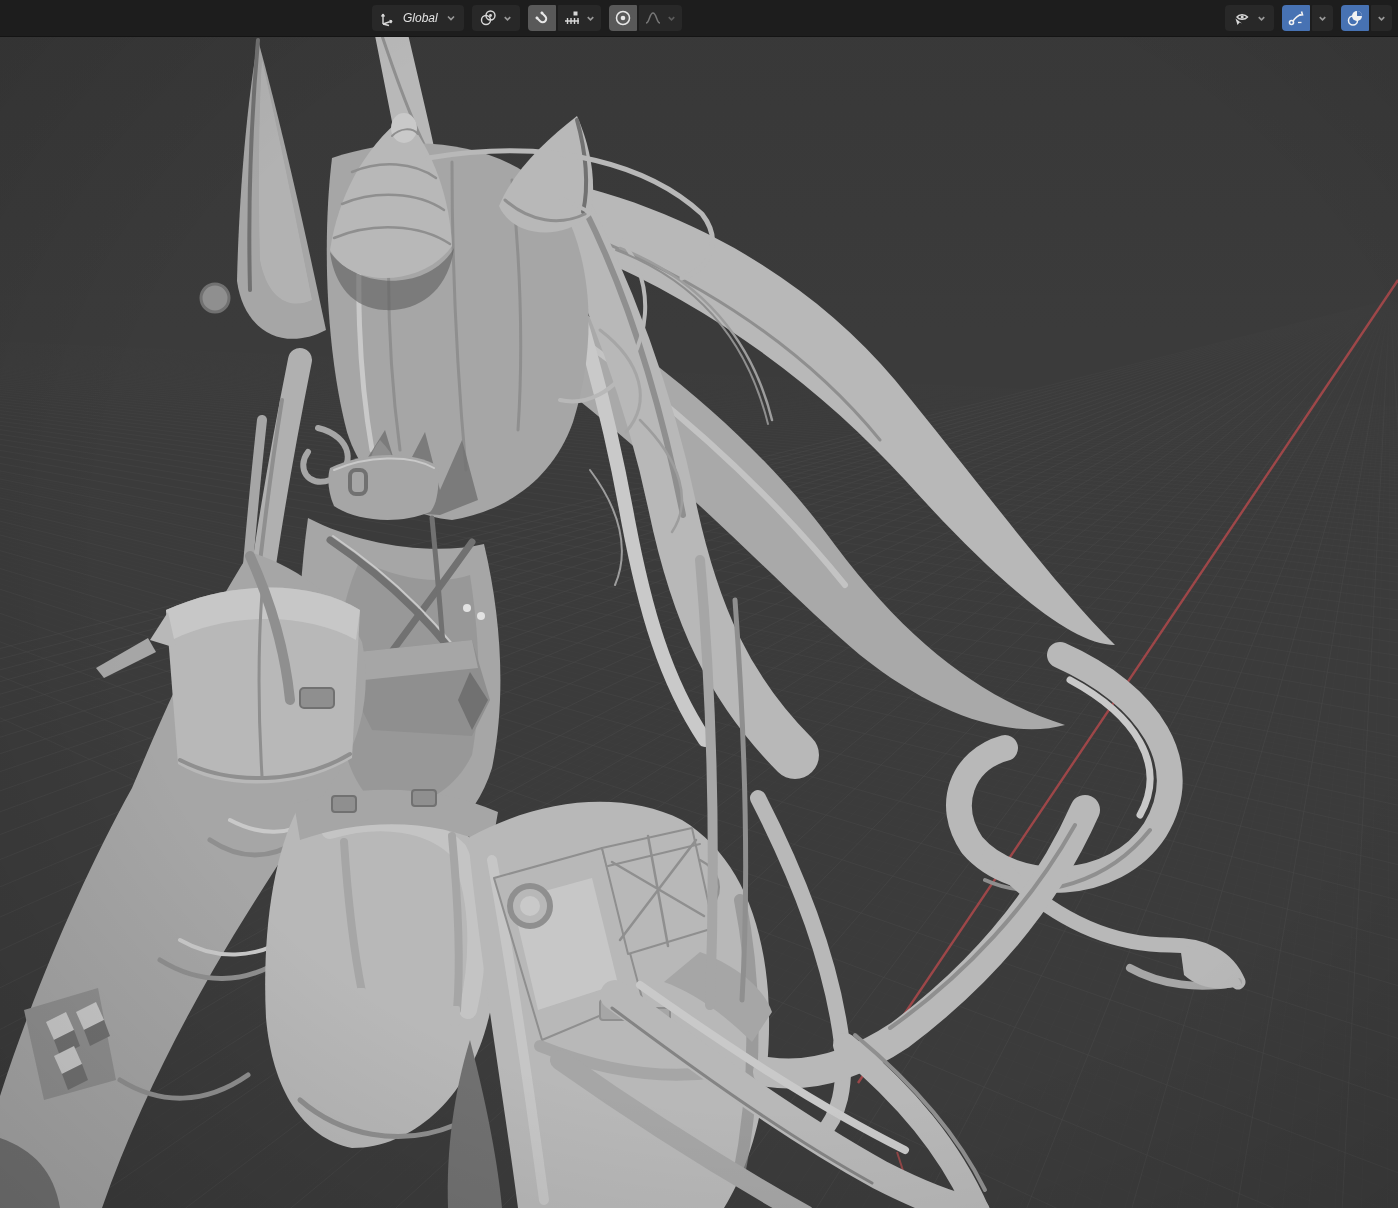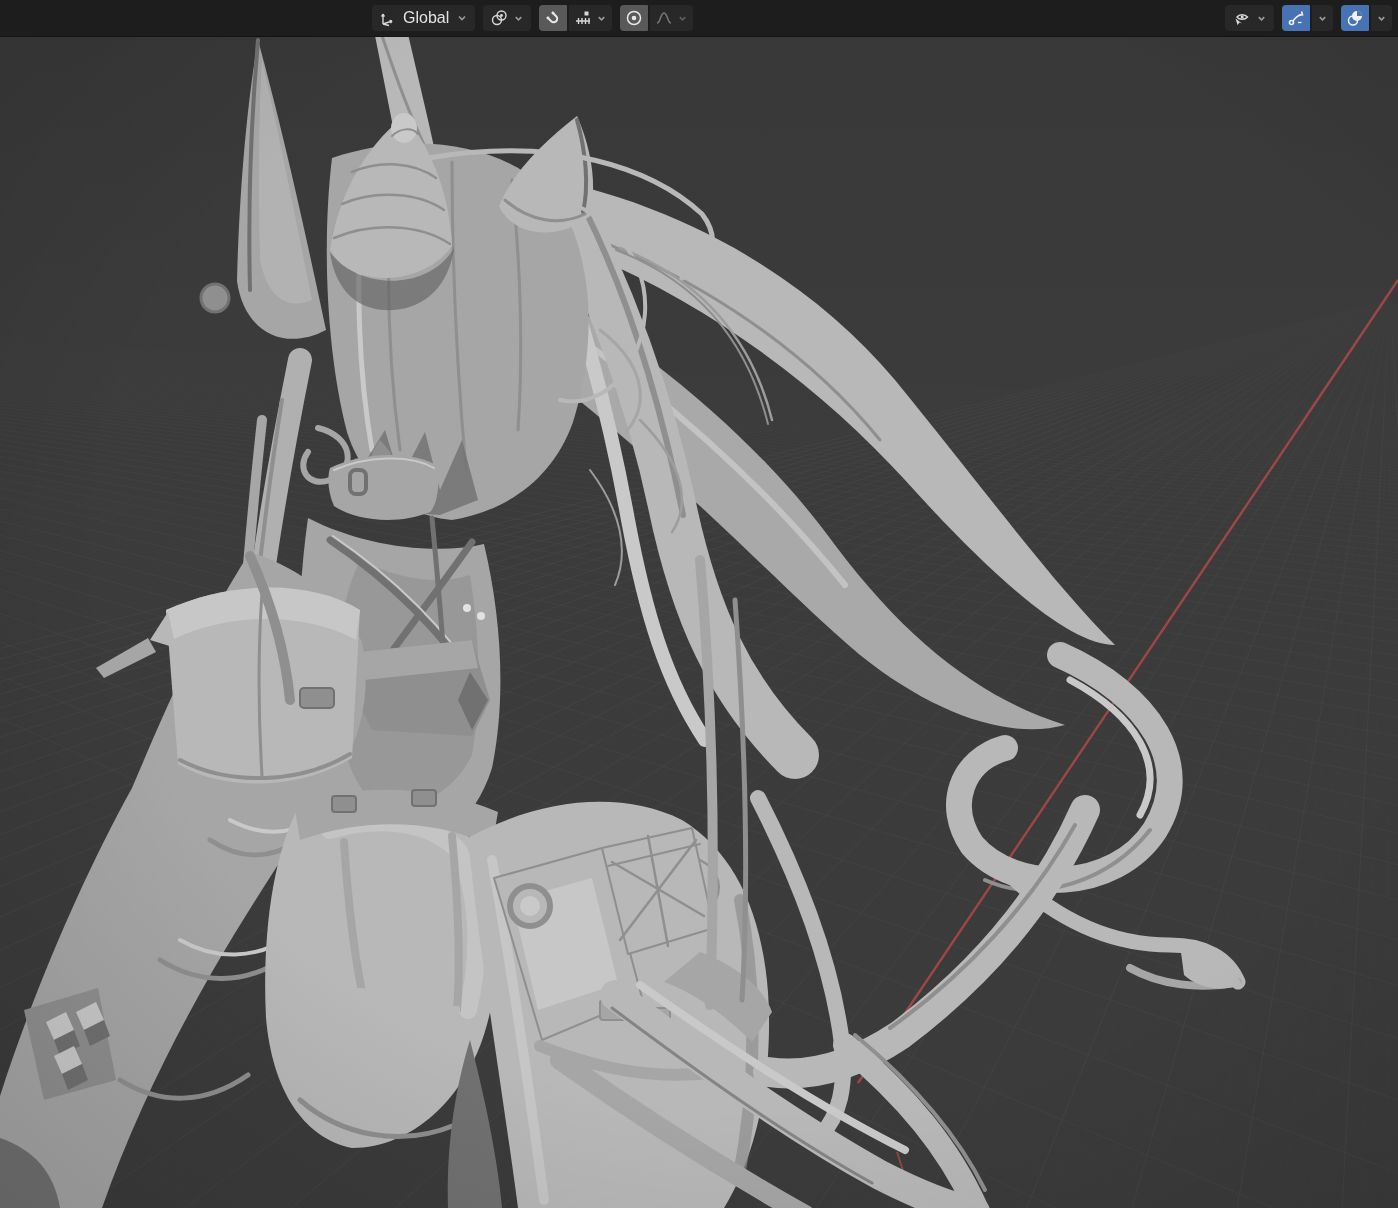--- a/index.html
+++ b/index.html
@@ -9,21 +9,21 @@
   .viewport{position:absolute;inset:0;}
   .viewport svg{position:absolute;inset:0;display:block;}
   
   .vheader{position:absolute;top:0;left:0;right:0;height:36px;
            background:var(--header-bg,#1d1d1d);border-bottom:1px solid #141414;z-index:10;}
   .hgroup{position:absolute;top:5px;display:flex;align-items:center;gap:8px;}
   .hgroup.gl{left:372px;}
   .hgroup.gr{right:6px;}
   .pill{display:flex;align-items:center;gap:5px;height:26px;padding:0 7px;
         background:var(--button-bg,#282828);border-radius:4px;cursor:pointer;border:none;}
-  .pill .lbl{color:#e2e2e2;font-size:16px;line-height:26px;padding:0 2px;}
+  .pill .lbl{color:#e2e2e2;font-size:12px;line-height:26px;padding:0 2px;font-style:italic;}
   .seggroup{display:flex;gap:2px;}
   .seg{display:flex;align-items:center;justify-content:center;height:26px;padding:0 5px;
        background:var(--button-bg,#282828);border:none;cursor:pointer;gap:4px;}
   .seg.first{border-radius:4px 1px 1px 4px;}
   .seg.last{border-radius:1px 4px 4px 1px;}
   .seg.on-gray{background:var(--button-active-bg,#595959);}
   .seg.on-blue{background:var(--accent-blue,#4772b3);}
   .icon{display:block;}
   .icon *{vector-effect:non-scaling-stroke;}
   .dim{opacity:.45;}

